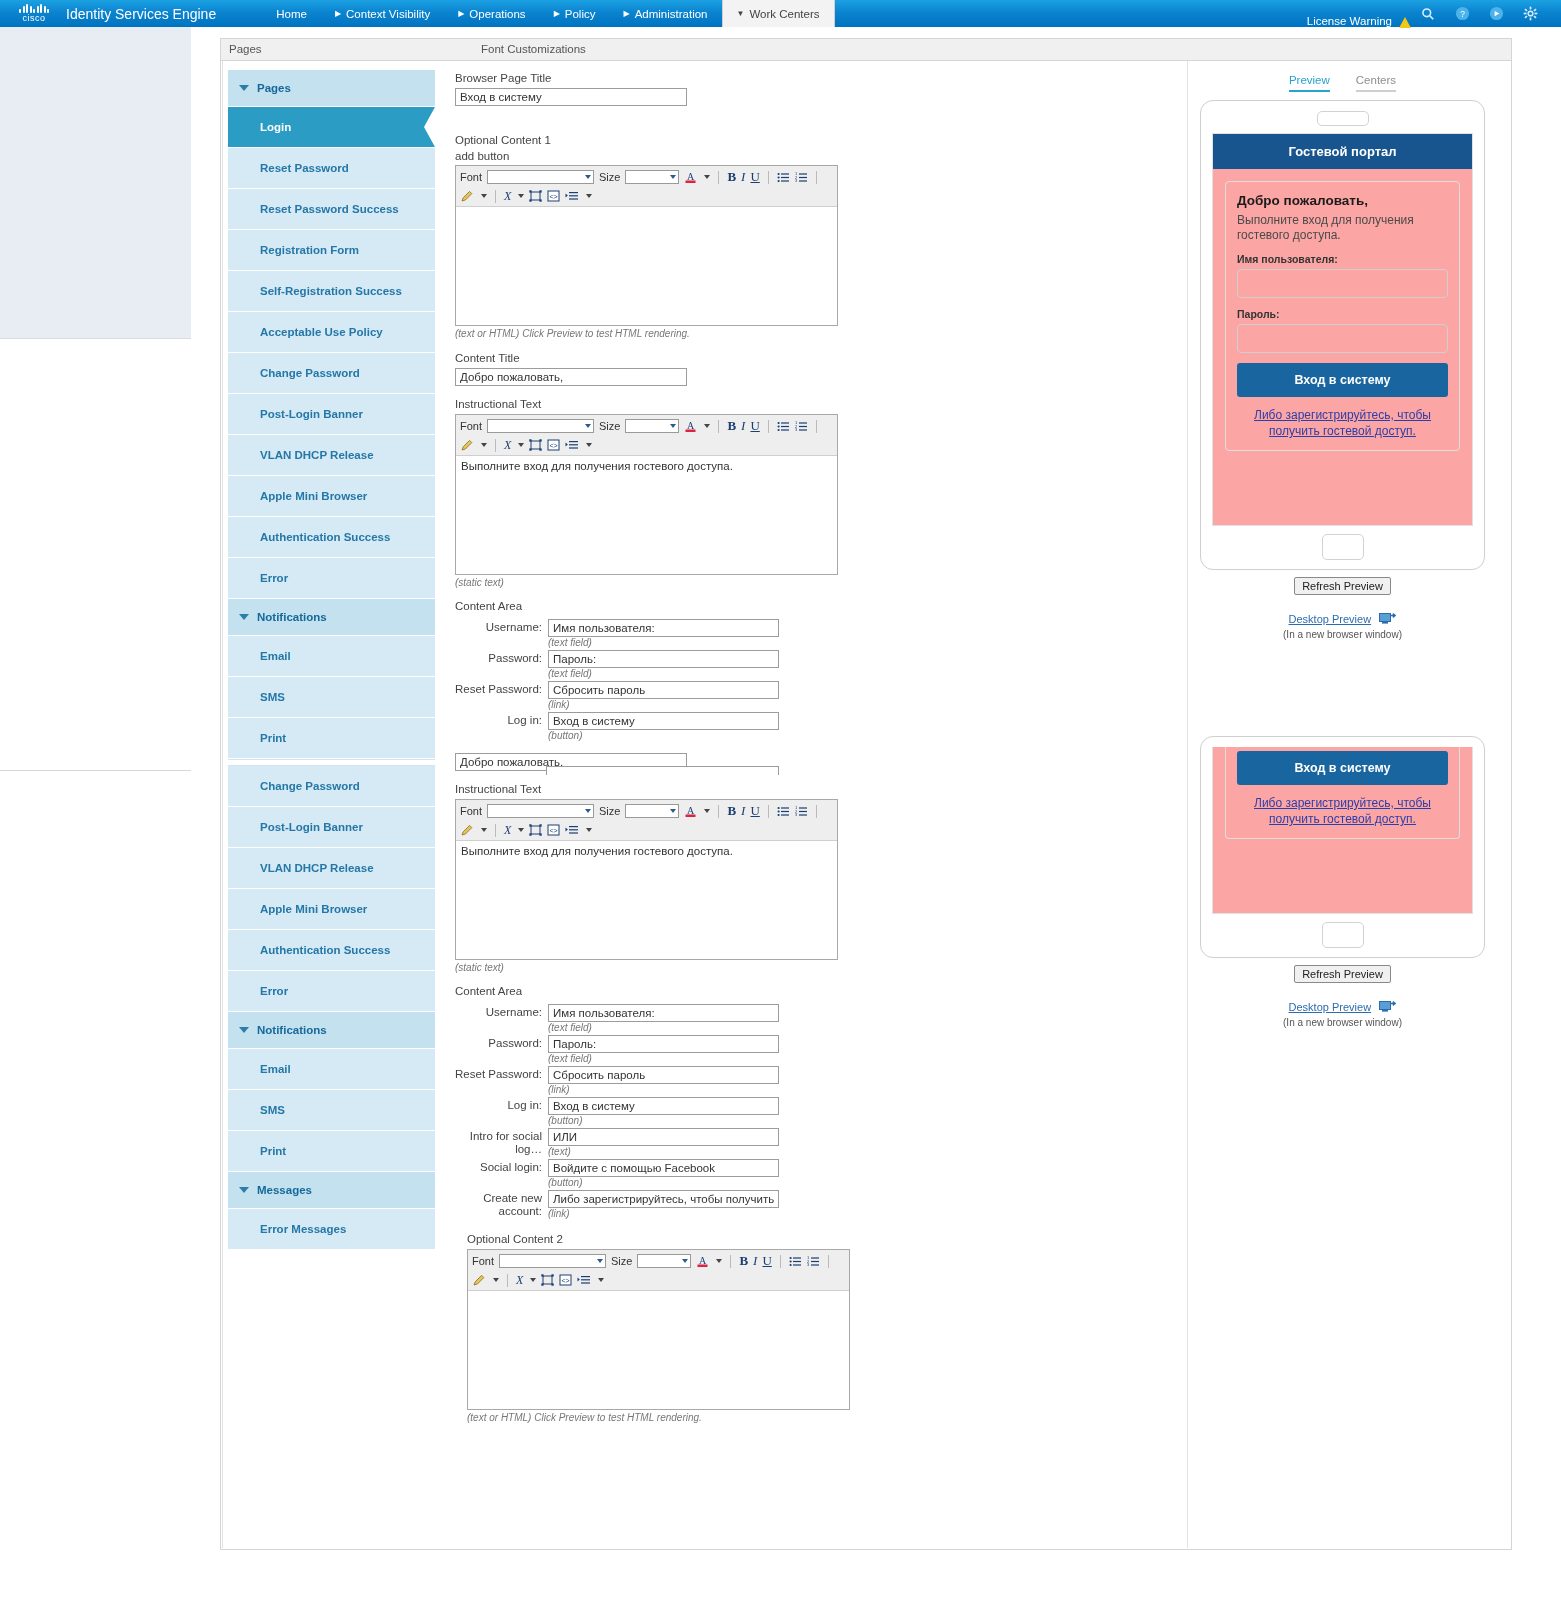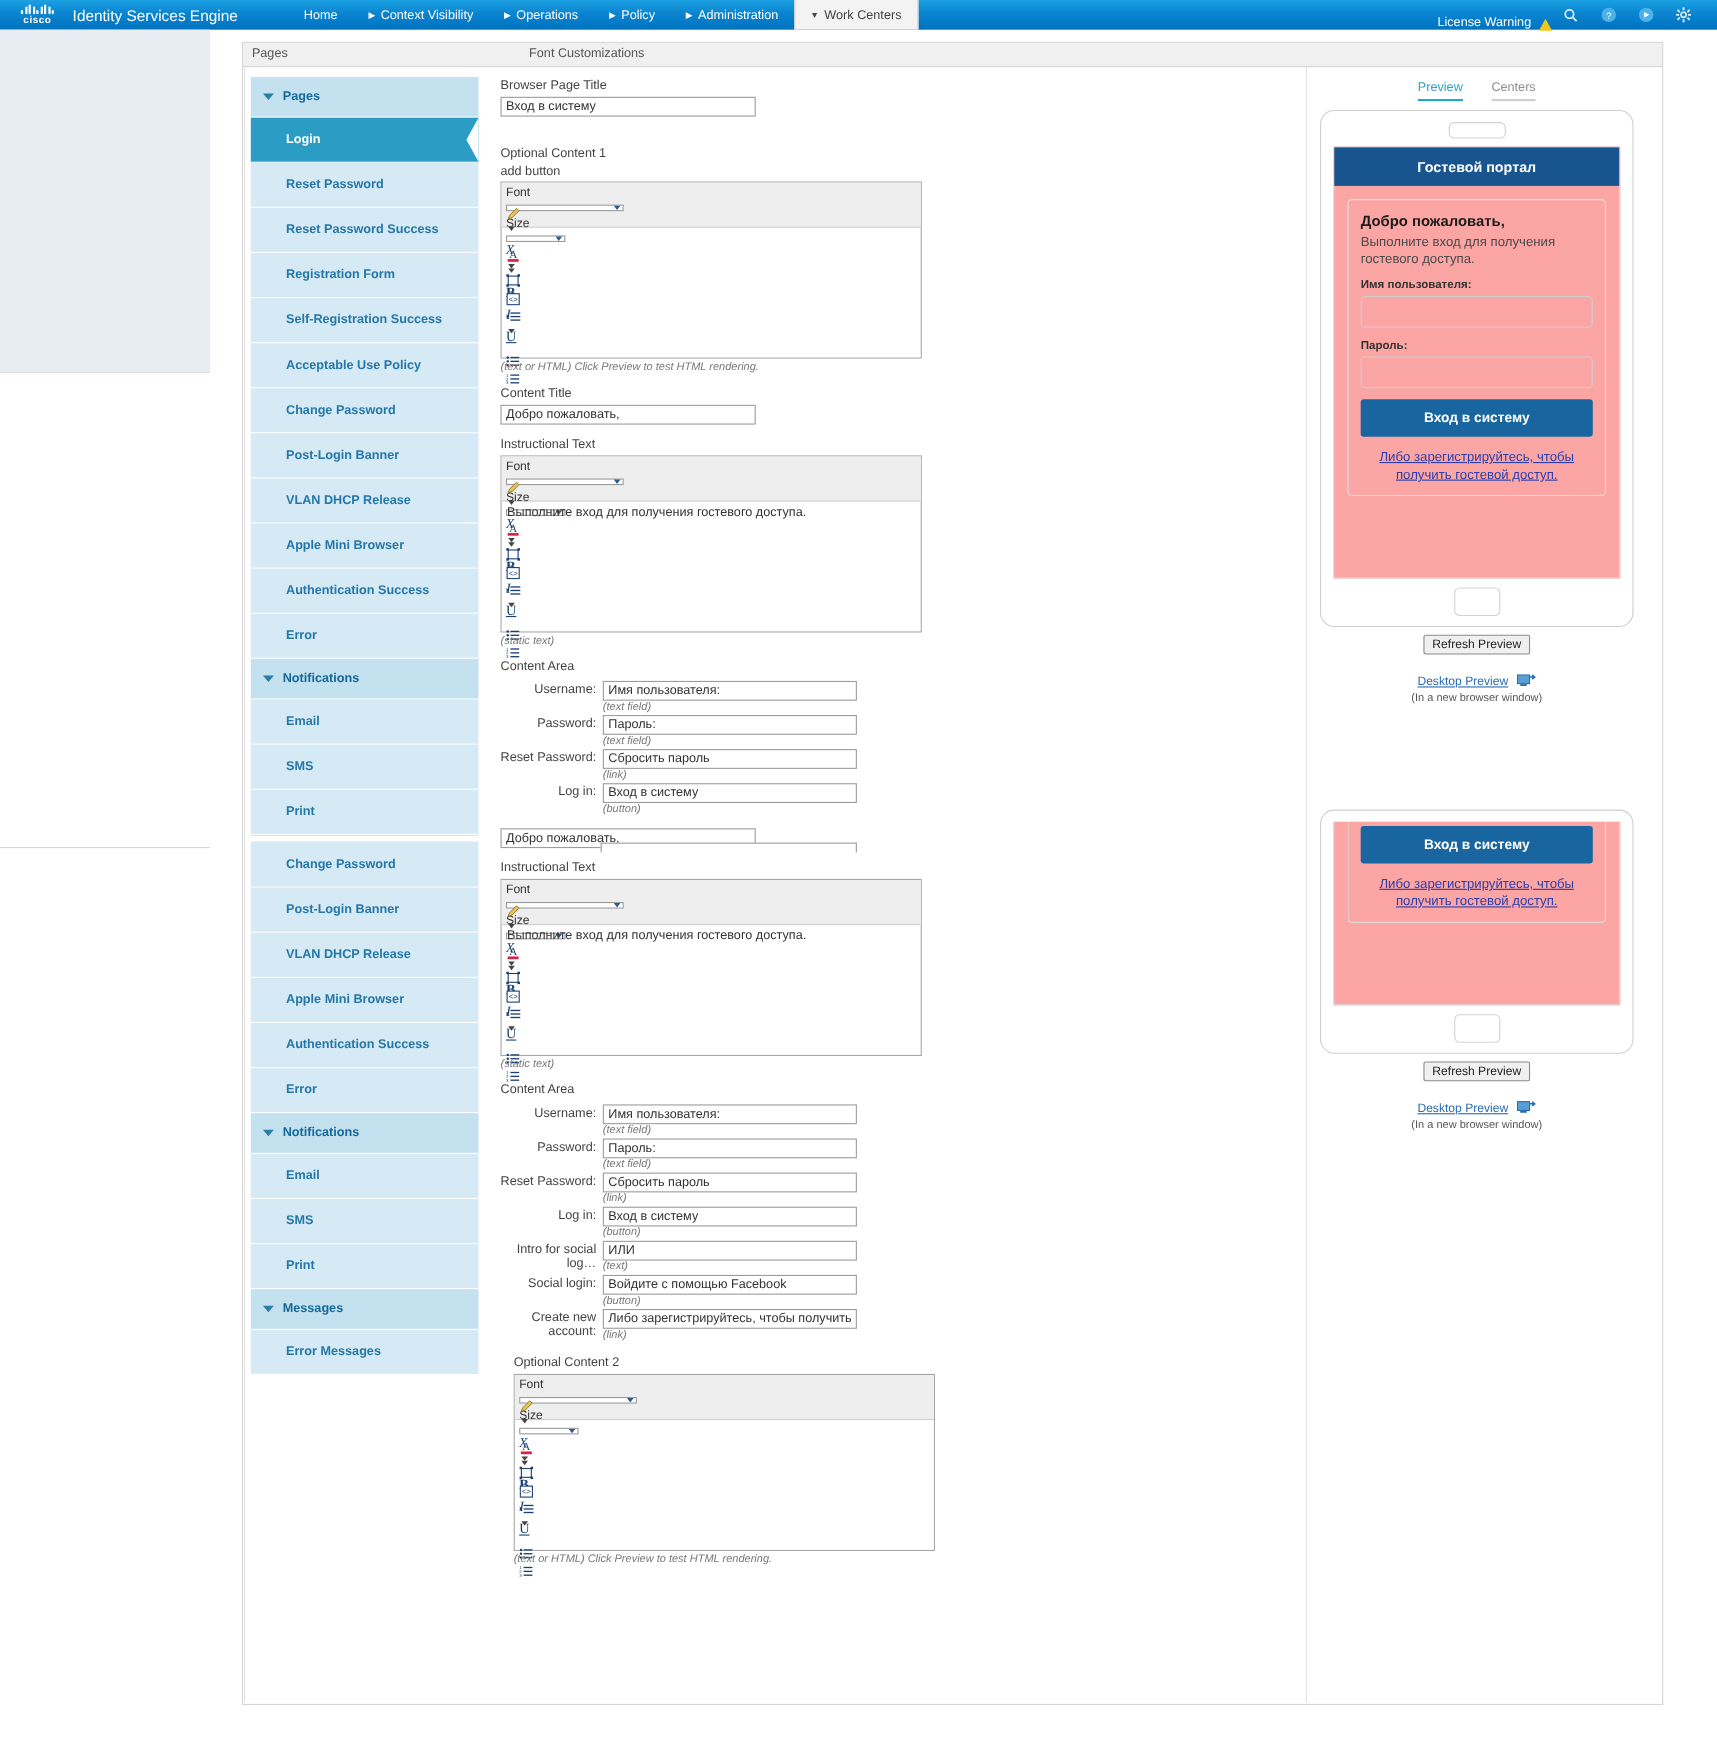--- a/index.html
+++ b/index.html
@@ -18,21 +18,21 @@
     display:flex; align-items:center; color:#fff;
   }
   .cisco-logo{ margin-left:12px; width:44px; text-align:center; line-height:1; }
   .cisco-bars{ display:flex; justify-content:center; align-items:flex-end; height:9px; gap:1.5px;}
   .cisco-bars i{ display:block; width:2px; background:#fff; border-radius:1px;}
   .cisco-bars i:nth-child(1){height:4px;} .cisco-bars i:nth-child(2){height:7px;}
   .cisco-bars i:nth-child(3){height:9px;} .cisco-bars i:nth-child(4){height:7px;}
   .cisco-bars i:nth-child(5){height:4px;} .cisco-bars i:nth-child(6){height:7px;}
   .cisco-bars i:nth-child(7){height:9px;} .cisco-bars i:nth-child(8){height:7px;}
   .cisco-bars i:nth-child(9){height:4px;}
-  .cisco-word{ font-size:9px; font-weight:bold; letter-spacing:.5px; margin-top:1px; }
+  .cisco-word{ font-size:9px; font-weight:normal; letter-spacing:.5px; margin-top:1px; }
   .brand{ font-size:14px; margin-left:10px; font-weight:400; white-space:nowrap; }
   .navlinks{ display:flex; align-items:center; margin-left:46px; height:27px; }
   .navitem{
     height:27px; display:flex; align-items:center; padding:0 14px;
     font-size:11.5px; color:#fff; white-space:nowrap; cursor:pointer;
   }
   .navitem .arr{ font-size:8px; margin-right:5px; }
   .navitem.active{
     background:#f3f3f3; color:#444;
     border-left:1px solid #cfcfcf; border-right:1px solid #cfcfcf;
@@ -105,21 +105,21 @@
   .finput{
     height:18px; border:1px solid #9c9c9c; background:#fff; font-size:11.5px; color:#333;
     padding:0 4px; line-height:17px; font-family:"Liberation Sans",sans-serif;
     display:flex; align-items:center; overflow:hidden; white-space:nowrap;
   }
   .hint{ font-size:10px; color:#777; font-style:italic; }
 
   
   .editor{ border:1px solid #a8a8a8; background:#fff; }
   .etb{ background:#eeeeee; border-bottom:1px solid #cfcfcf; padding:3px 4px 2px 4px; }
-  .etbrow{ display:flex; align-items:flex-start; gap:5px; height:16px;flex-direction:column; }
+  .etbrow{ display:flex; align-items:center; gap:5px; height:16px; }
   .etbrow.r2{ margin-top:3px; }
   .etlab{ font-size:11px; color:#333; }
   .esel{
     border:1px solid #9a9a9a; background:#fff; height:14px; display:flex; align-items:center;
     justify-content:flex-end; padding-right:2px;
   }
   .esel .dc{ width:0;height:0;border-left:3.5px solid transparent;border-right:3.5px solid transparent;border-top:4px solid #2c5b8f;}
   .ebtn{ display:flex; align-items:center; justify-content:center; cursor:pointer; height:15px; }
   .edivr{ width:1px; height:13px; background:#bbb; margin:0 3px; }
   .ecar{ width:0;height:0;border-left:3px solid transparent;border-right:3px solid transparent;border-top:4px solid #444; margin-left:2px;}

